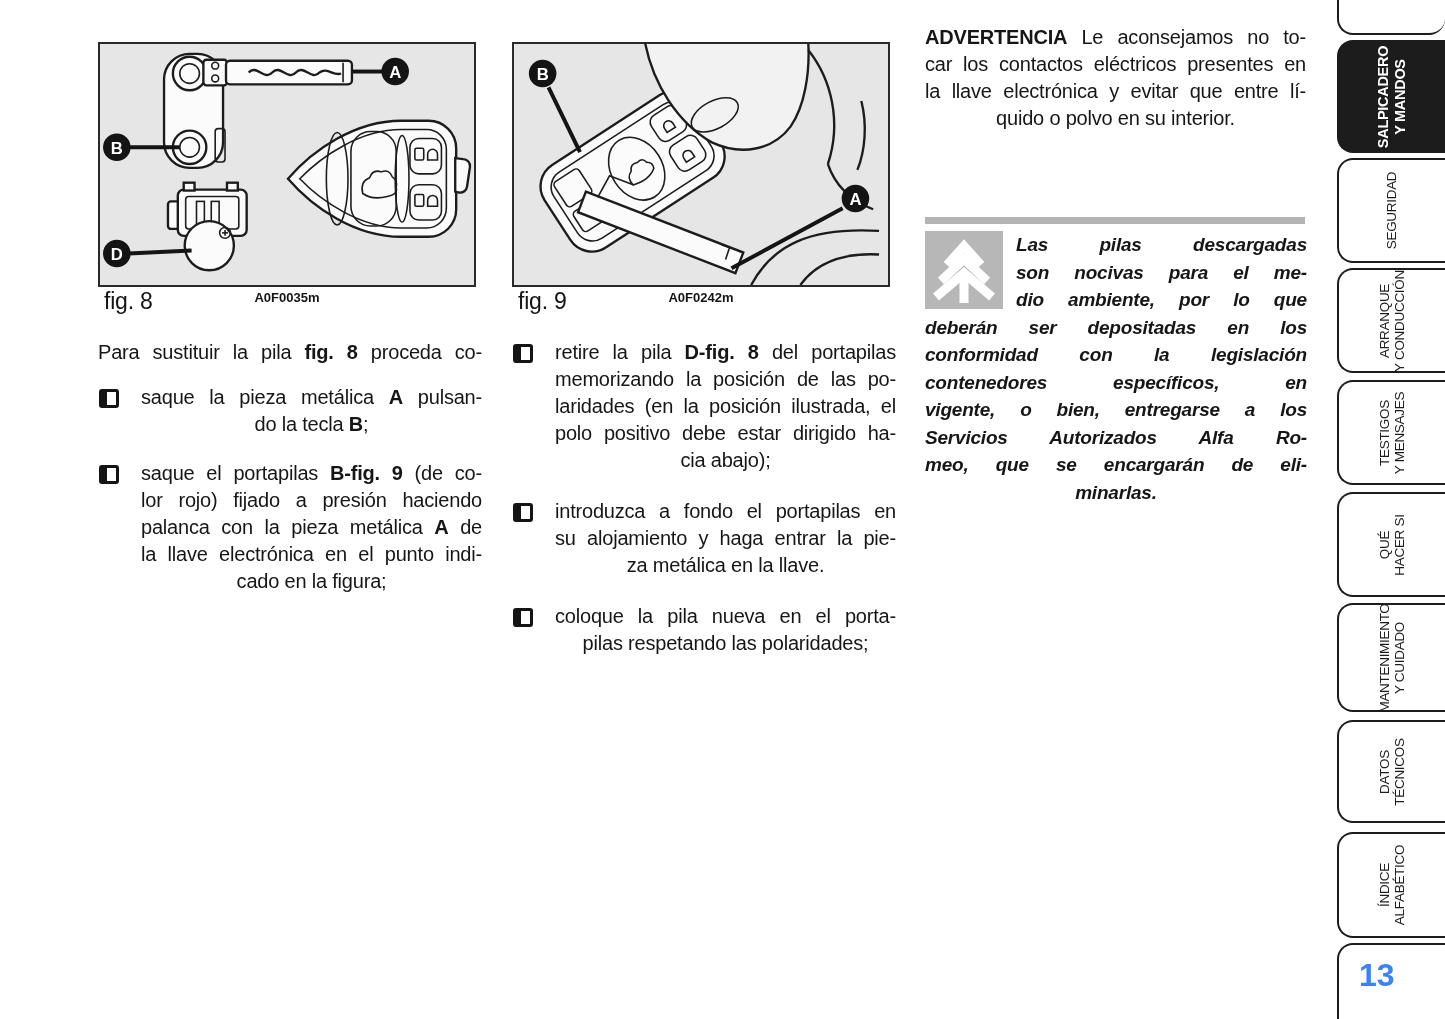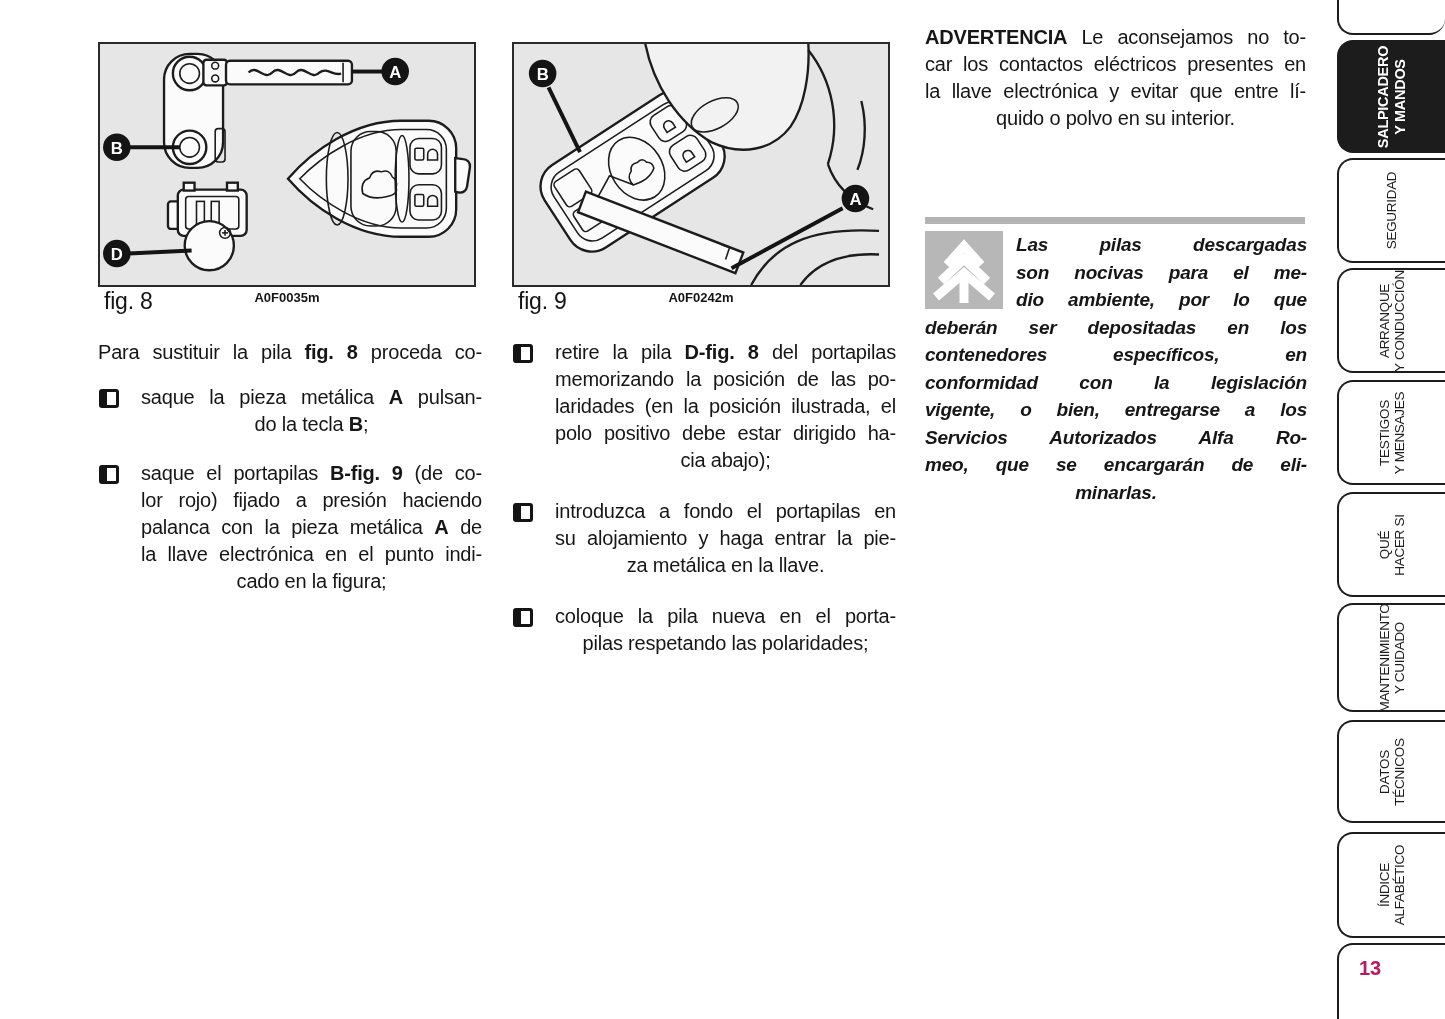--- a/index.html
+++ b/index.html
@@ -37,21 +37,21 @@
   
   .tab{position:absolute;left:1337px;width:108px;box-sizing:border-box;
        border:2px solid #1c1c1c;border-right:none;border-radius:16px 0 0 16px;background:#fff;
        display:flex;align-items:center;justify-content:center;}
   .tab .rot{transform:rotate(-90deg);white-space:pre-line;text-align:center;
        font-size:13.5px;line-height:15px;letter-spacing:-0.3px;color:#1c1c1c;}
   .tab.active{background:#1c1c1c;}
   .tab.active .rot{color:#fff;font-weight:700;font-size:14.5px;line-height:17px;}
   #tab-stub{top:-40px;height:75px;border-radius:16px;border-right:none;}
   #pagetab{top:943px;height:110px;border-radius:16px 0 0 0;display:block;}
-  #pagenum{display:block;margin:12px 0 0 20px;font-size:20px;font-weight:700;color:#be185d;letter-spacing:0;}
+  #pagenum{display:block;margin:12px 0 0 20px;font-size:32px;font-weight:700;color:#3b82f6;letter-spacing:0;}
   
   .art{fill:none;stroke:#1c1c1c;stroke-width:2.4;}
   .artthin{fill:none;stroke:#1c1c1c;stroke-width:1.6;}
   .artfill{fill:#fbfbfb;stroke:#1c1c1c;stroke-width:2.4;}
   .callout{stroke:#141414;stroke-width:4;}
   .mkr{fill:#141414;}
   .mkrtxt{fill:#fff;font-size:17px;font-weight:700;text-anchor:middle;dominant-baseline:central;}
 </style>
 </head>
 <body>
@@ -228,22 +228,22 @@
           <path d="M11,66 L39,42 L67,66"></path>
           <path d="M39,46 L39,72"></path>
         </g>
       </svg>
     </div>
     <div>
         <div class="jl"><span>Las pilas descargadas</span></div>
         <div class="jl"><span>son nocivas para el me-</span></div>
         <div class="jl"><span>dio ambiente, por lo que</span></div>
         <div class="jl"><span>deberán ser depositadas en los</span></div>
+        <div class="jl"><span>conformidad con la legislación</span></div>
         <div class="jl"><span>contenedores específicos, en</span></div>
-        <div class="jl"><span>conformidad con la legislación</span></div>
         <div class="jl"><span>vigente, o bien, entregarse a los</span></div>
         <div class="jl"><span>Servicios Autorizados Alfa Ro-</span></div>
         <div class="jl"><span>meo, que se encargarán de eli-</span></div>
         <div class="ll"><span>minarlas.</span></div>
       </div>
   </div>
 
   <div class="tab" id="tab-stub"></div>
 
   <div class="tab active" style="top:40px;height:113px;">

